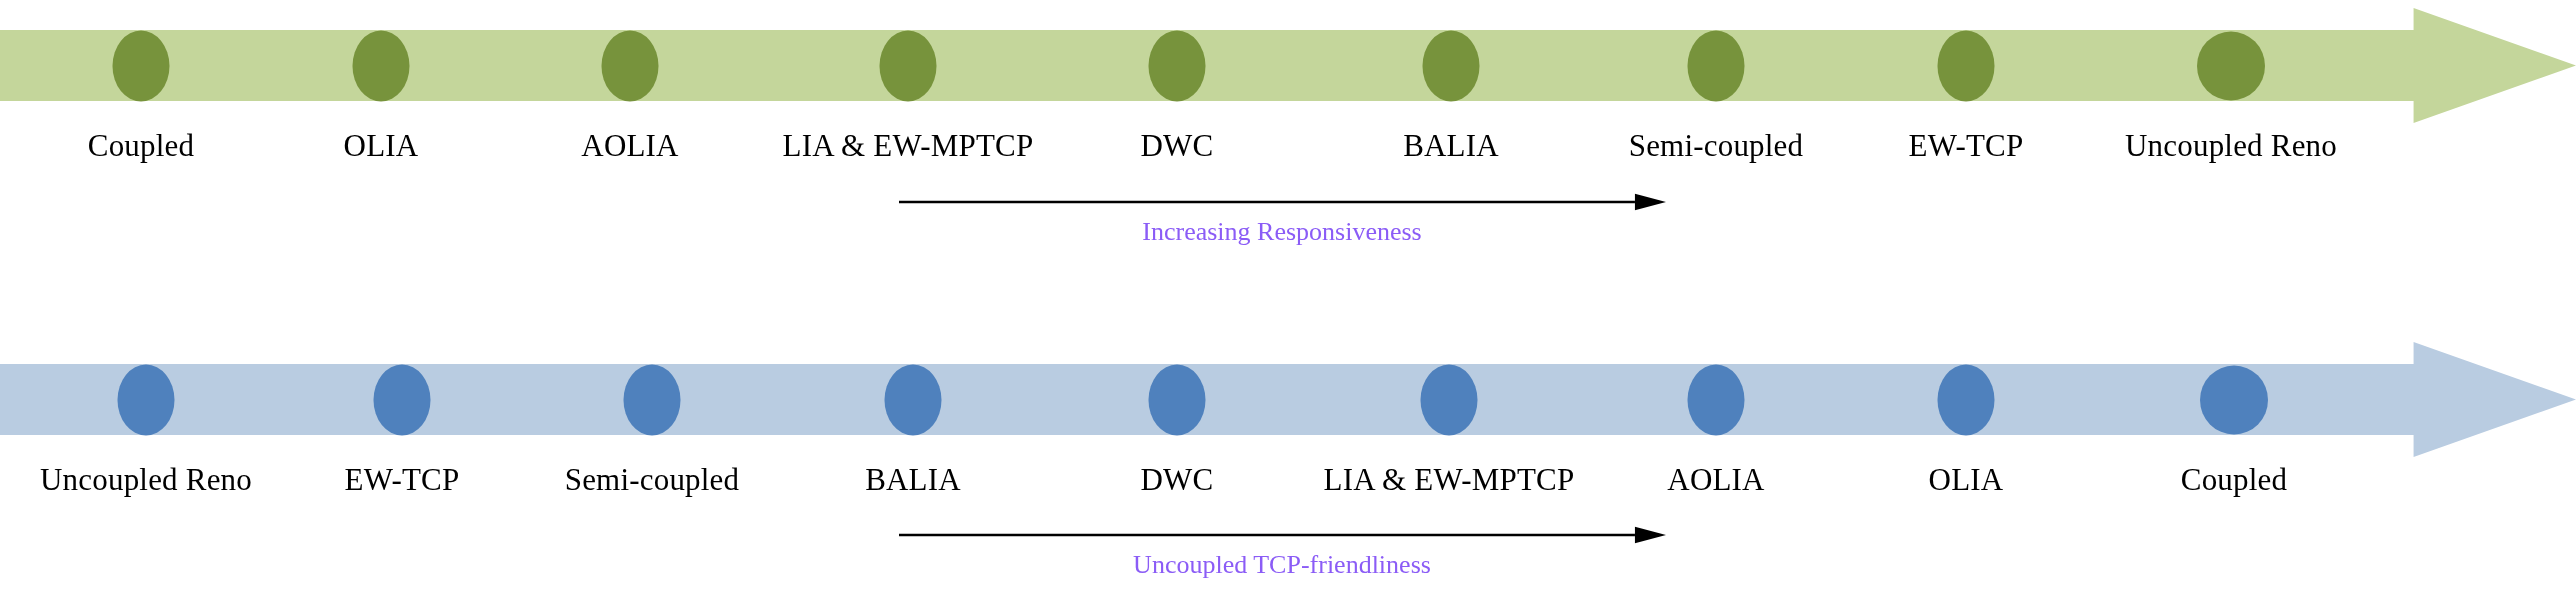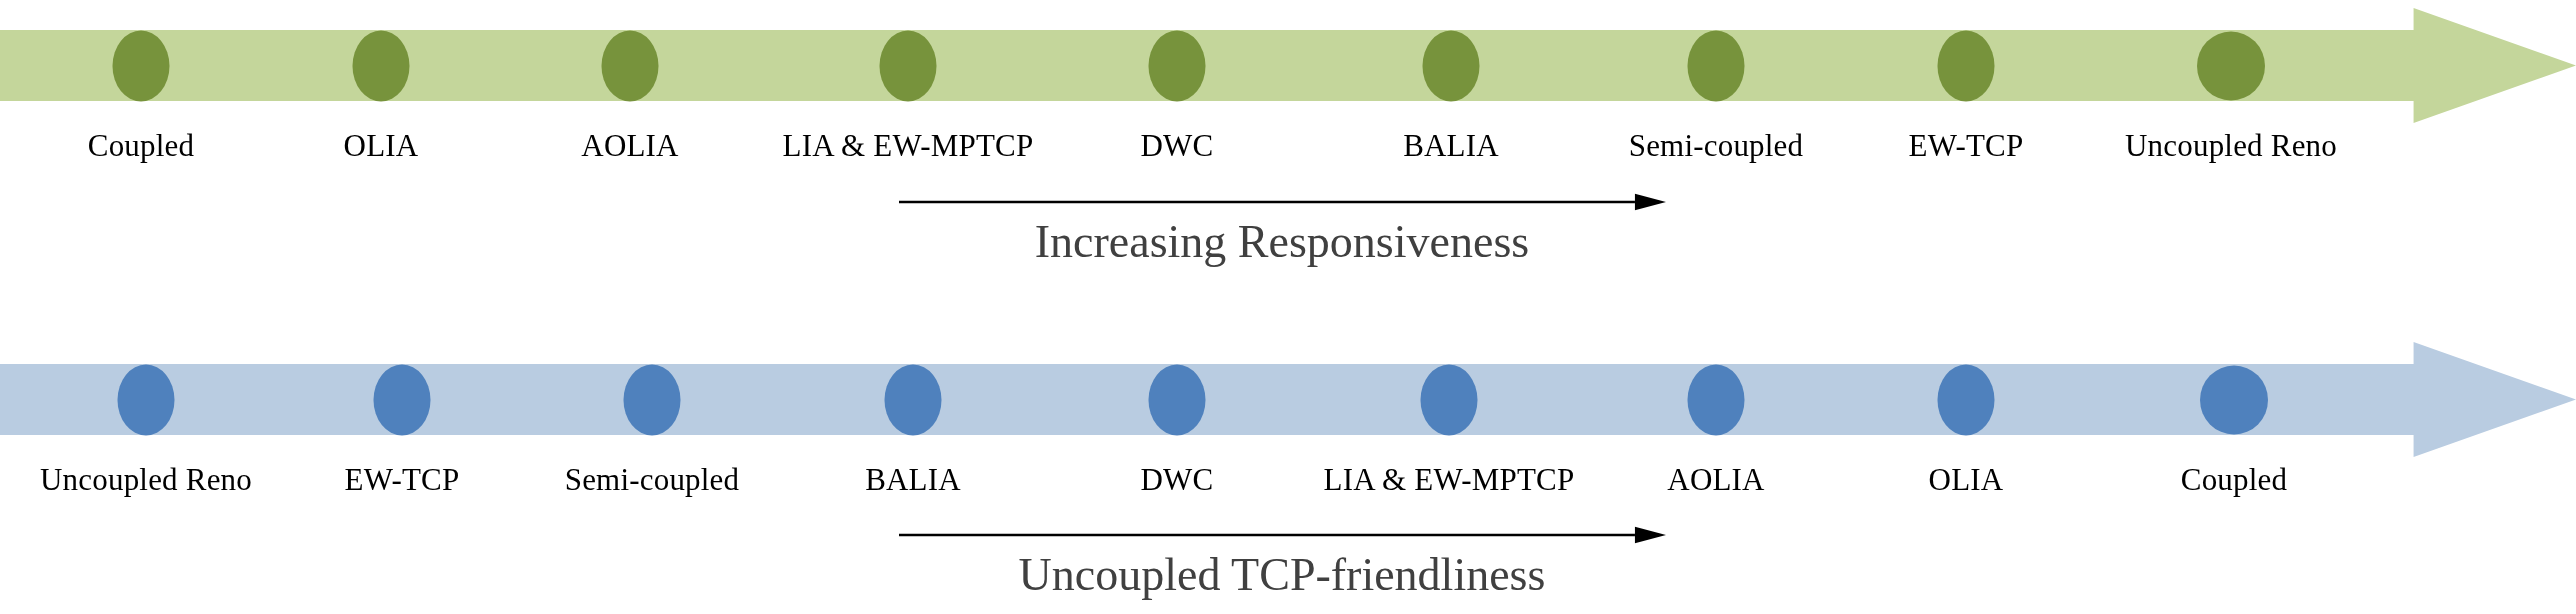--- a/index.html
+++ b/index.html
@@ -63,23 +63,23 @@
   }
   .sub-arrow-line svg {
     display: block;
     width: 100%;
     height: 100%;
   }
   .sub-caption {
     position: absolute;
     transform: translateX(-50%);
     white-space: nowrap;
-    font-size: 46px;
+    font-size: 26px;
     line-height: 1;
-    color: #404040;
+    color: #8b5cf6;
   }
 </style>
 </head>
 <body style="background: rgb(255, 255, 255);">
 
 <div id="canvas">
 
   <div class="band" style="top:8.2px;">
     <svg viewBox="0 0 2823 126" preserveAspectRatio="none">
       <polygon id="band-green" points="0,24 2645,24 2645,0 2823,63 2645,126 2645,102 0,102" fill="#c4d69b"></polygon>

